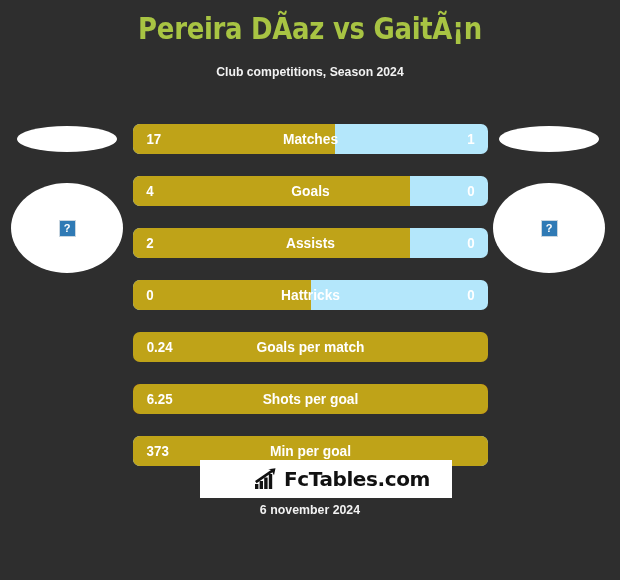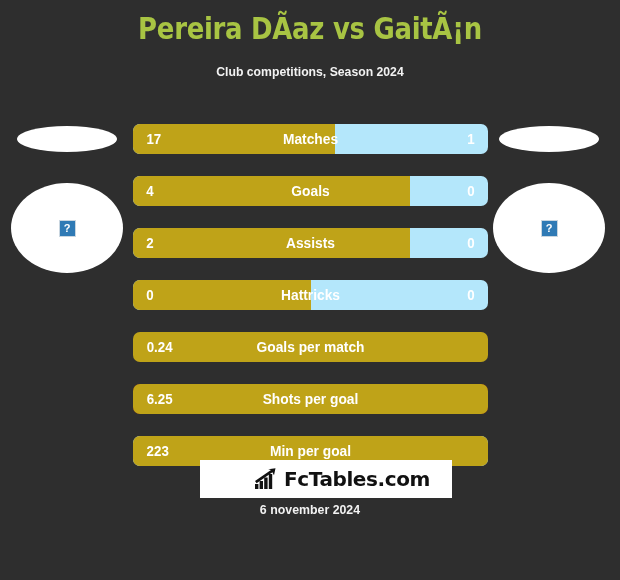--- a/index.html
+++ b/index.html
@@ -245,21 +245,21 @@
     </div>
 
     <div class="bar-row single" style="background: #7f1d1d;">
       <div class="bar-fill" style="width: 100%; background: rgb(191, 163, 24);"></div>
       <div class="bar-left-val">6.25</div>
       <div class="bar-label">Shots per goal</div>
     </div>
 
     <div class="bar-row single" style="background: rgb(180, 231, 251);">
       <div class="bar-fill" style="width: 100%; background: rgb(191, 163, 24);"></div>
-      <div class="bar-left-val">223</div>
+      <div class="bar-left-val">373</div>
       <div class="bar-label">Min per goal</div>
     </div>
 
   </div>
 
   <div class="logo-box">
     <svg class="logo-icon" viewBox="0 0 26 22">
       <rect x="1" y="16" width="3.4" height="5" fill="#111111"></rect>
       <rect x="5.6" y="13" width="3.4" height="8" fill="#111111"></rect>
       <rect x="10.2" y="9.5" width="3.4" height="11.5" fill="#111111"></rect>

